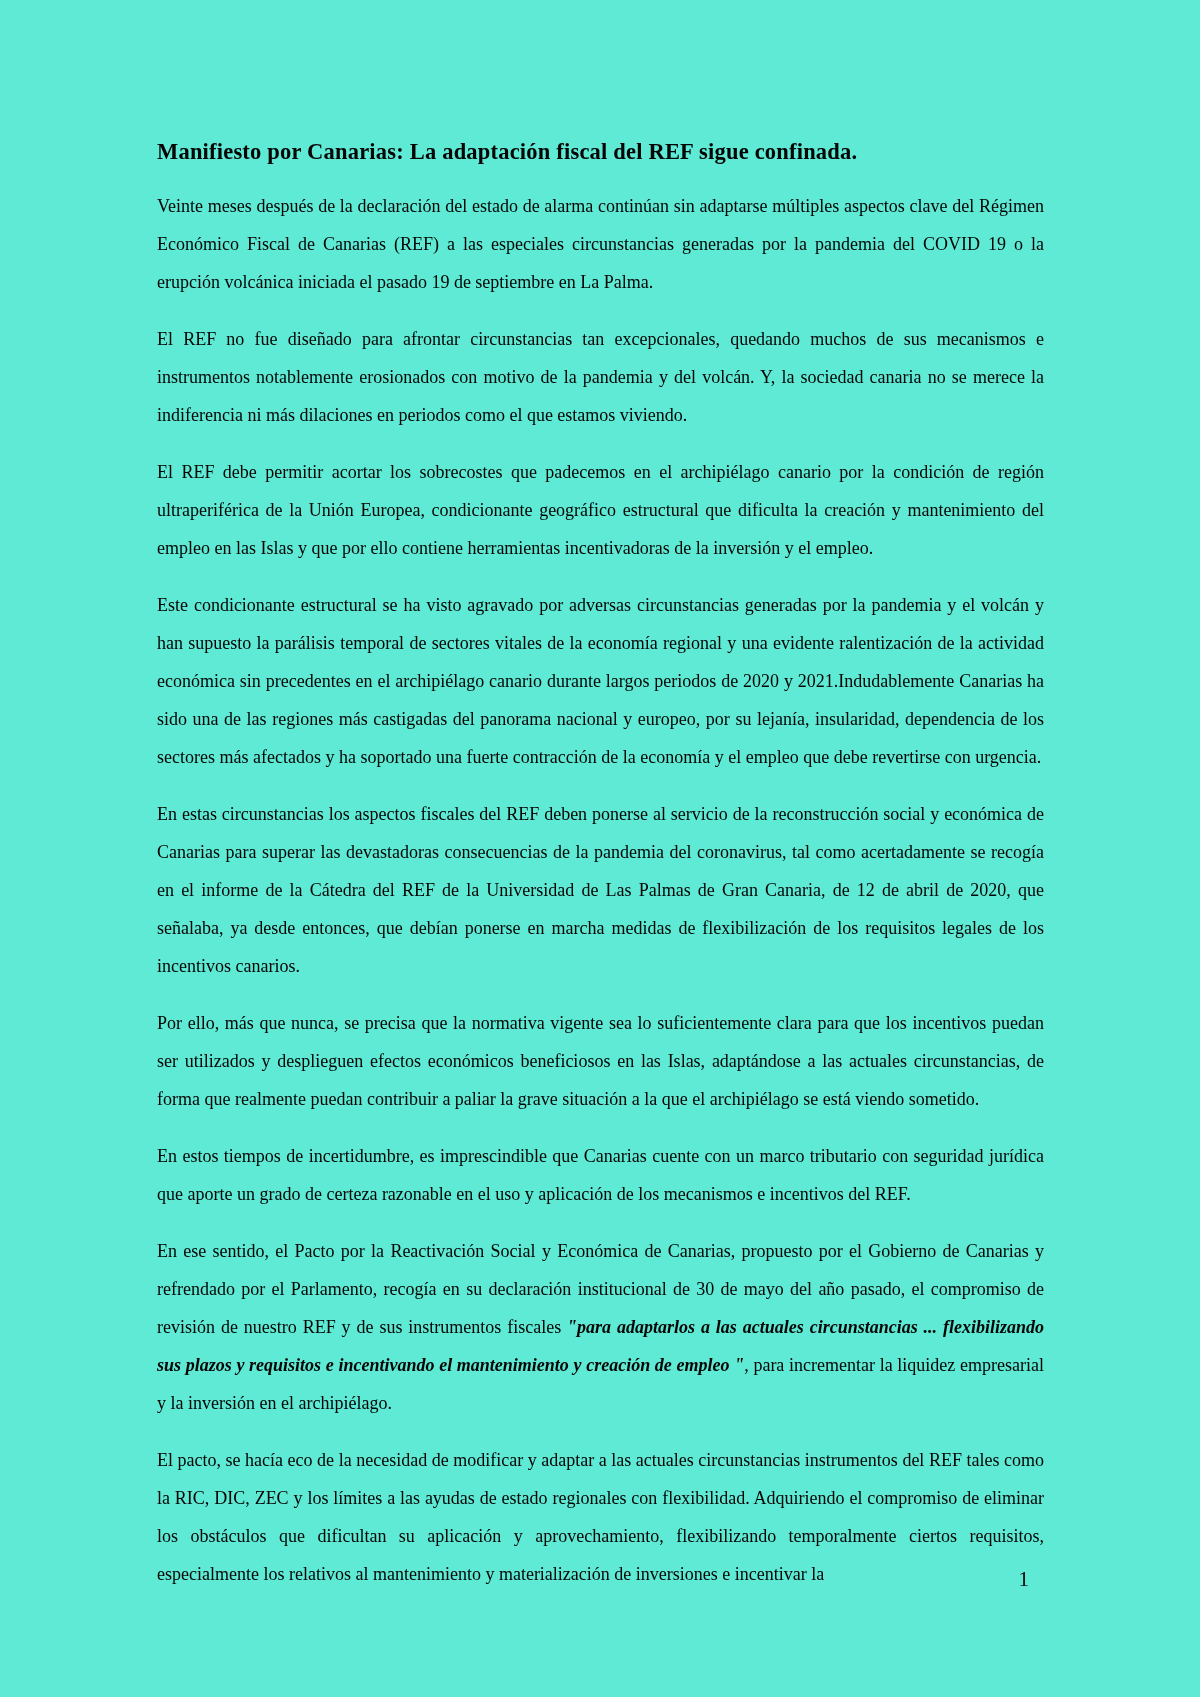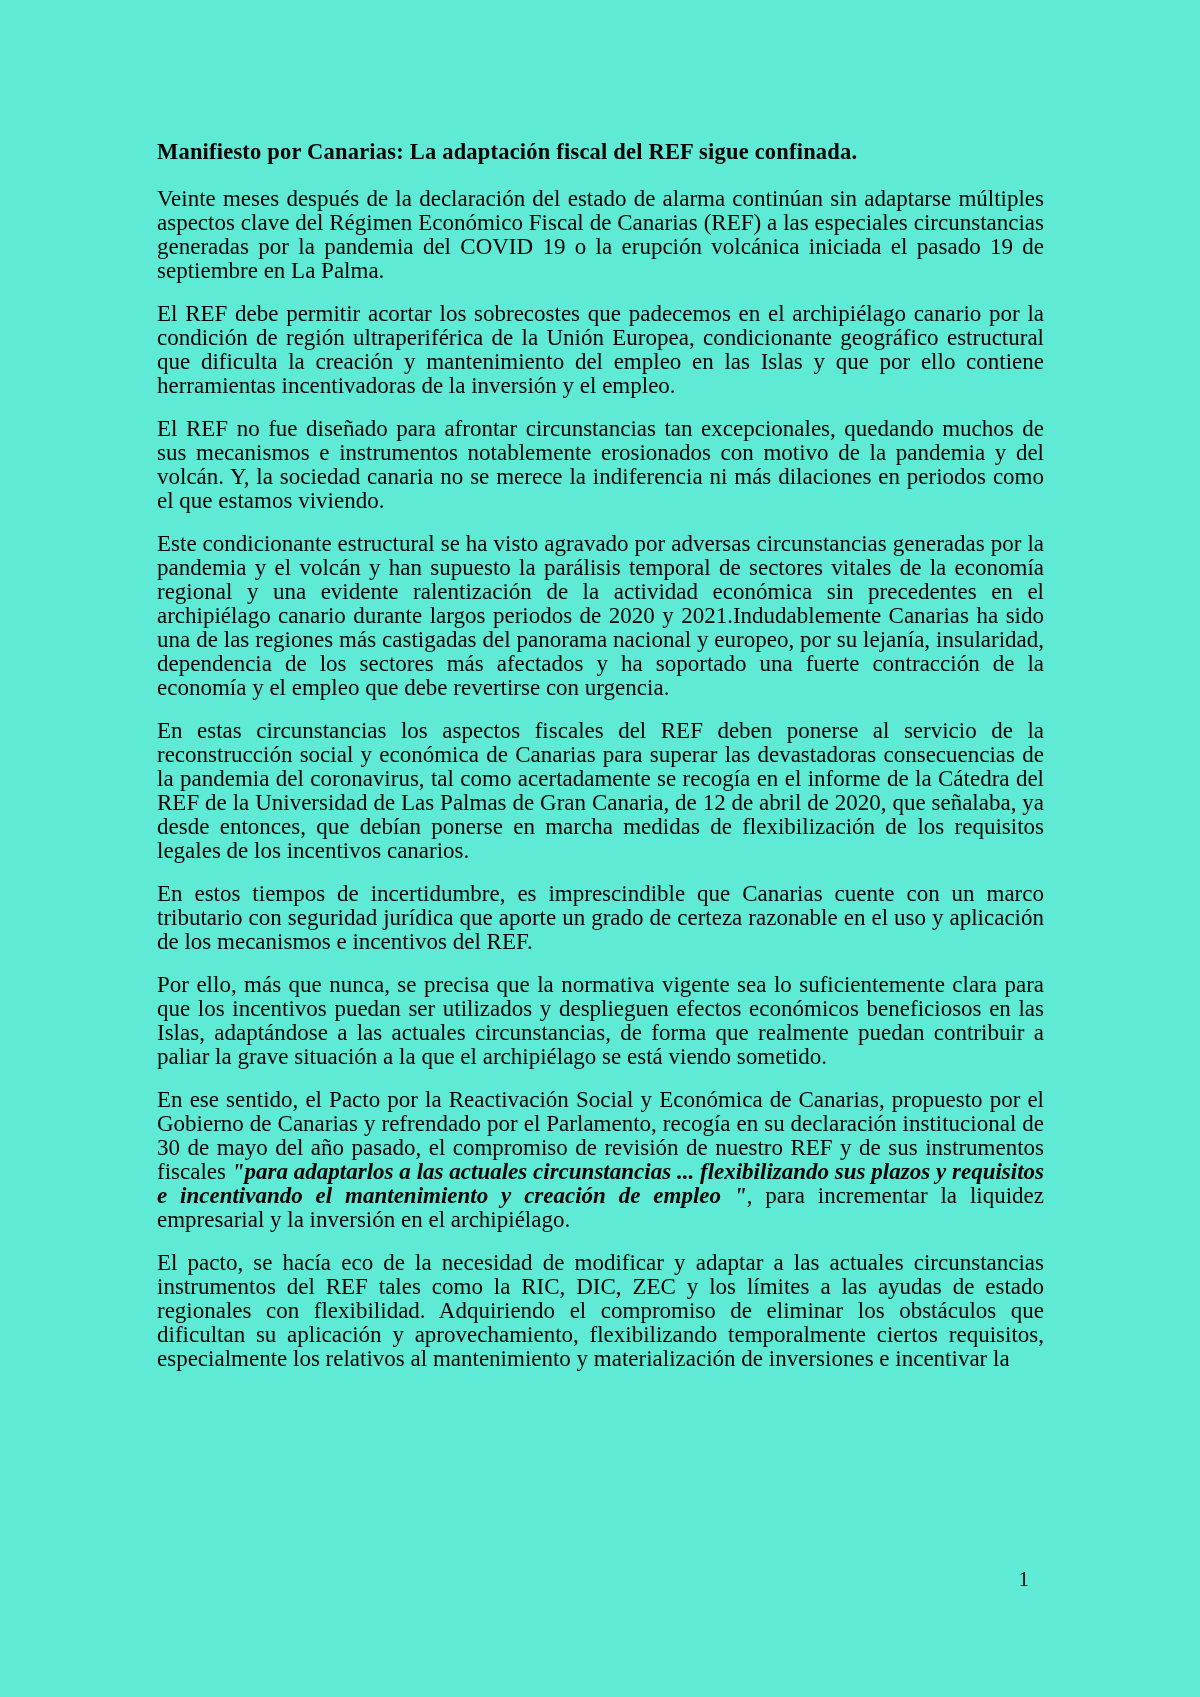--- a/index.html
+++ b/index.html
@@ -24,22 +24,22 @@
   }
   .doc-title {
     font-size: 22.5px;
     line-height: 29px;
     font-weight: bold;
     margin: 0 0 21px 0;
     text-align: left;
     letter-spacing: 0.2px;
   }
   .para {
-    font-size: 23px;
-    line-height: 24px;
+    font-size: 18px;
+    line-height: 38px;
     margin: 0 0 19px 0;
     text-align: justify;
     text-justify: inter-word;
   }
   .para:last-child { margin-bottom: 10px; }
   .quote-run {
     font-weight: bold;
     font-style: italic;
   }
   .page-number {
@@ -53,26 +53,26 @@
 </style>
 </head>
 <body>
 
 <div class="page">
   <div class="content">
 
     <h1 class="doc-title">Manifiesto por Canarias: La adaptación fiscal del REF sigue confinada.</h1>
 
     <p class="para">Veinte meses después de la declaración del estado de alarma continúan sin adaptarse múltiples aspectos clave del Régimen Económico Fiscal de Canarias (REF) a las especiales circunstancias generadas por la pandemia del COVID 19 o la erupción volcánica iniciada el pasado 19 de septiembre en La Palma.</p>
+    <p class="para">El REF no fue diseñado para afrontar circunstancias tan excepcionales, quedando muchos de sus mecanismos e instrumentos notablemente erosionados con motivo de la pandemia y del volcán. Y, la sociedad canaria no se merece la indiferencia ni más dilaciones en periodos como el que estamos viviendo.</p>
     <p class="para">El REF debe permitir acortar los sobrecostes que padecemos en el archipiélago canario por la condición de región ultraperiférica de la Unión Europea, condicionante geográfico estructural que dificulta la creación y mantenimiento del empleo en las Islas y que por ello contiene herramientas incentivadoras de la inversión y el empleo.</p>
-    <p class="para">El REF no fue diseñado para afrontar circunstancias tan excepcionales, quedando muchos de sus mecanismos e instrumentos notablemente erosionados con motivo de la pandemia y del volcán. Y, la sociedad canaria no se merece la indiferencia ni más dilaciones en periodos como el que estamos viviendo.</p>
     <p class="para">Este condicionante estructural se ha visto agravado por adversas circunstancias generadas por la pandemia y el volcán y han supuesto la parálisis temporal de sectores vitales de la economía regional y una evidente ralentización de la actividad económica sin precedentes en el archipiélago canario durante largos periodos de 2020 y 2021.Indudablemente Canarias ha sido una de las regiones más castigadas del panorama nacional y europeo, por su lejanía, insularidad, dependencia de los sectores más afectados y ha soportado una fuerte contracción de la economía y el empleo que debe revertirse con urgencia.</p>
     <p class="para">En estas circunstancias los aspectos fiscales del REF deben ponerse al servicio de la reconstrucción social y económica de Canarias para superar las devastadoras consecuencias de la pandemia del coronavirus, tal como acertadamente se recogía en el informe de la Cátedra del REF de la Universidad de Las Palmas de Gran Canaria, de 12 de abril de 2020, que señalaba, ya desde entonces, que debían ponerse en marcha medidas de flexibilización de los requisitos legales de los incentivos canarios.</p>
+    <p class="para">Por ello, más que nunca, se precisa que la normativa vigente sea lo suficientemente clara para que los incentivos puedan ser utilizados y desplieguen efectos económicos beneficiosos en las Islas, adaptándose a las actuales circunstancias, de forma que realmente puedan contribuir a paliar la grave situación a la que el archipiélago se está viendo sometido.</p>
     <p class="para">En estos tiempos de incertidumbre, es imprescindible que Canarias cuente con un marco tributario con seguridad jurídica que aporte un grado de certeza razonable en el uso y aplicación de los mecanismos e incentivos del REF.</p>
-    <p class="para">Por ello, más que nunca, se precisa que la normativa vigente sea lo suficientemente clara para que los incentivos puedan ser utilizados y desplieguen efectos económicos beneficiosos en las Islas, adaptándose a las actuales circunstancias, de forma que realmente puedan contribuir a paliar la grave situación a la que el archipiélago se está viendo sometido.</p>
 
     <p class="para"><span>En ese sentido, el Pacto por la Reactivación Social y Económica de Canarias, propuesto por el Gobierno de Canarias y refrendado por el Parlamento, recogía en su declaración institucional de 30 de mayo del año pasado, el compromiso de revisión de nuestro REF y de sus instrumentos fiscales </span><span class="quote-run">"para adaptarlos a las actuales circunstancias ... flexibilizando sus plazos y requisitos e incentivando el mantenimiento y creación de empleo "</span><span>, para incrementar la liquidez empresarial y la inversión en el archipiélago.</span></p>
 
     <p class="para">El pacto, se hacía eco de la necesidad de modificar y adaptar a las actuales circunstancias instrumentos del REF tales como la RIC, DIC, ZEC y los límites a las ayudas de estado regionales con flexibilidad. Adquiriendo el compromiso de eliminar los obstáculos que dificultan su aplicación y aprovechamiento, flexibilizando temporalmente ciertos requisitos, especialmente los relativos al mantenimiento y materialización de inversiones e incentivar la</p>
 
   </div>
 
   <div class="page-number">1</div>
 </div>
 

